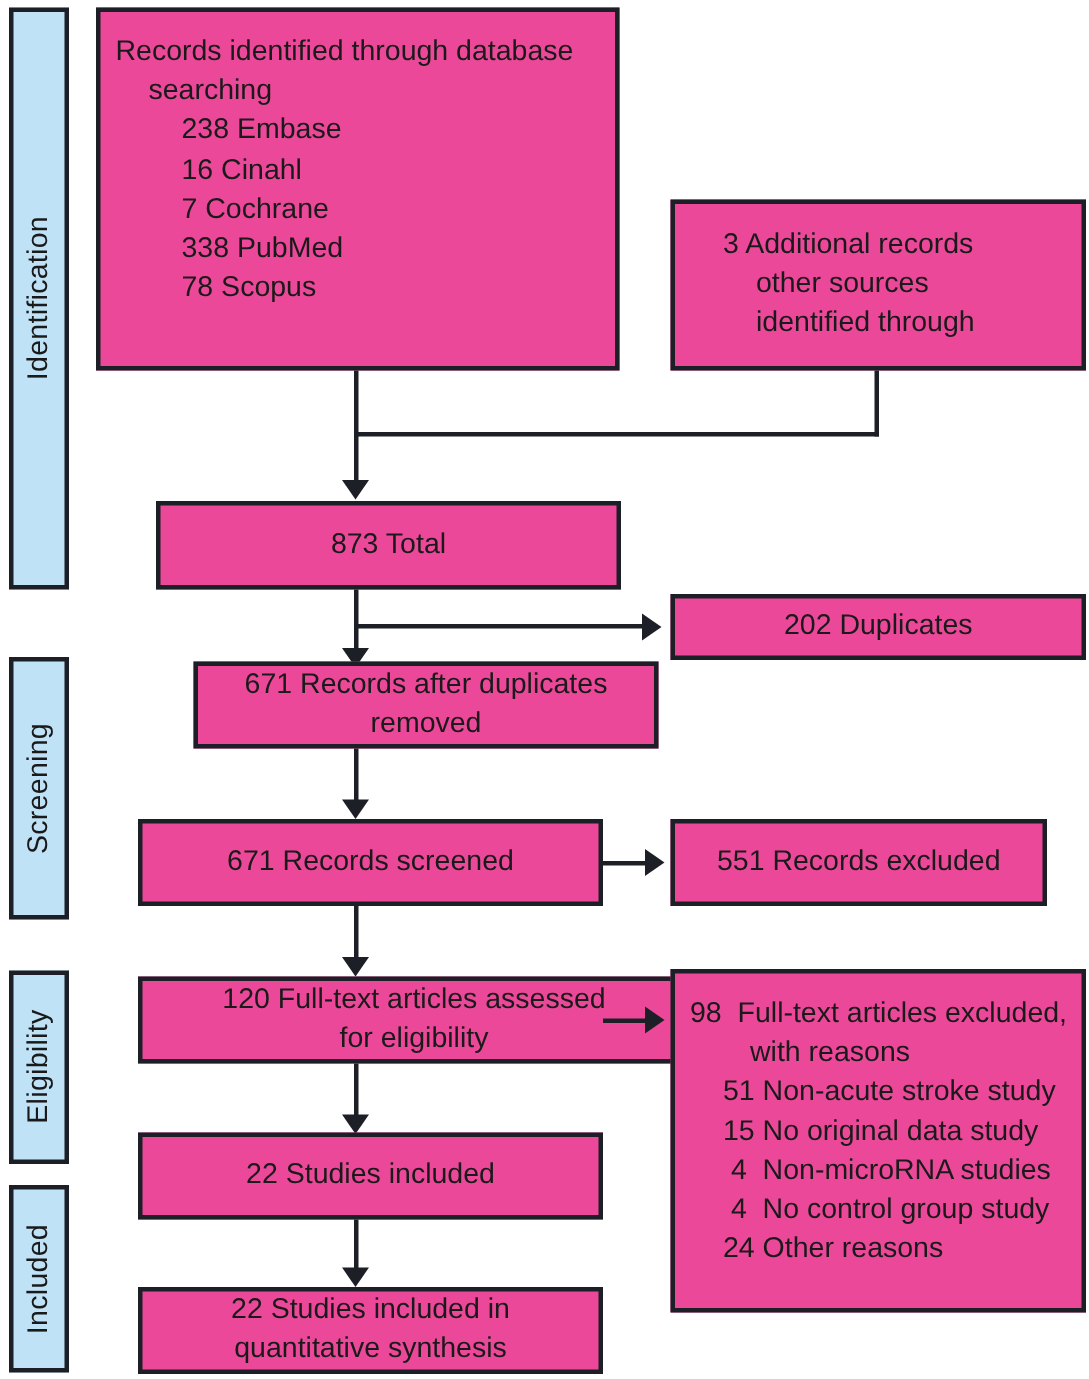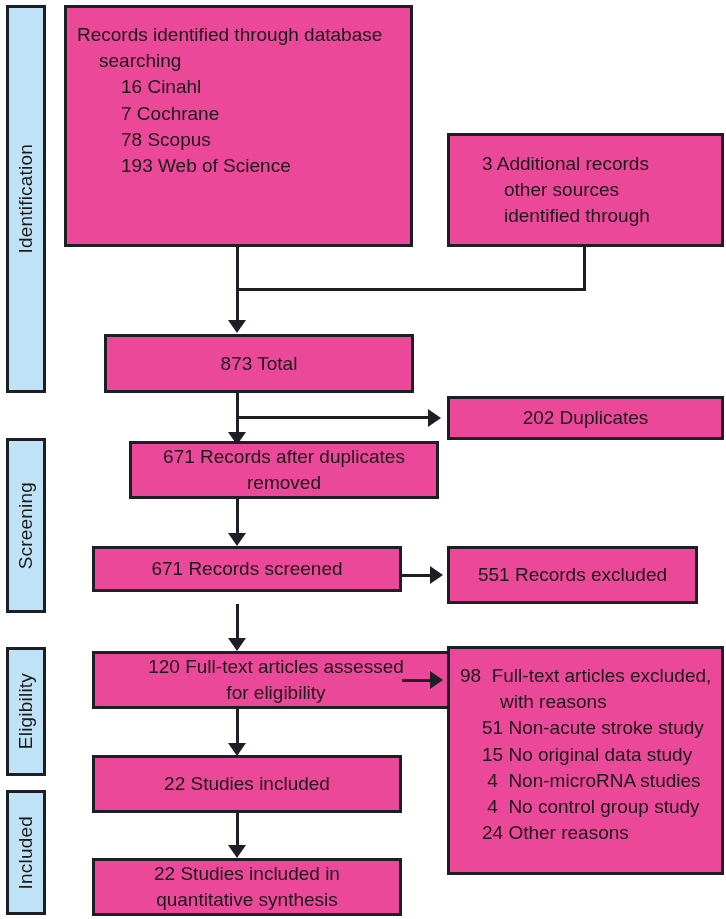--- a/index.html
+++ b/index.html
@@ -108,24 +108,25 @@
   </div>
 
   <div class="stage-bar" style="left:6px; top:790px; width:40px; height:125px;">
     <span class="stage-text">Included</span>
   </div>
 
   <div class="flow-box left" style="left:64px; top:5px; width:349px; height:242px;">
     <div class="inner" style="top:14px; transform:none;">
       <span class="ln">Records identified through database</span>
       <span class="ln ind1">searching</span>
+      <span class="ln ind2">238 Embase</span>
       <span class="ln ind2">16 Cinahl</span>
       <span class="ln ind2">7 Cochrane</span>
+      <span class="ln ind2">338 PubMed</span>
       <span class="ln ind2">78 Scopus</span>
-      <span class="ln ind2">193 Web of Science</span>
     </div>
   </div>
 
   <div class="flow-box left" style="left:447px; top:133px; width:277px; height:114px;">
     <div class="inner">
       <span class="ln" style="padding-left:22px;">3 Additional records</span>
       <span class="ln" style="padding-left:44px;">other sources</span>
       <span class="ln" style="padding-left:44px;">identified through</span>
     </div>
   </div>
@@ -156,21 +157,21 @@
   <div class="flow-box center" style="left:92px; top:441px; width:310px; height:58px;margin-left:37px;">
     <div class="inner">
       <span class="ln">671 Records after duplicates</span>
       <span class="ln">removed</span>
     </div>
   </div>
 
   <div class="vline" style="left:236px; top:499px; height:38px;"></div>
   <div class="arrow-down" style="left:228px; top:533px;"></div>
 
-  <div class="flow-box center" style="left:92px; top:546px; width:310px; height:46px;">
+  <div class="flow-box center" style="left:92px; top:546px; width:310px; height:58px;">
     <div class="inner">
       <span class="ln">671 Records screened</span>
     </div>
   </div>
 
   <div class="hline" style="left:402px; top:574px; width:30px;"></div>
   <div class="arrow-right" style="left:430px; top:566px;"></div>
 
   <div class="flow-box center" style="left:447px; top:546px; width:251px; height:58px;">
     <div class="inner">

